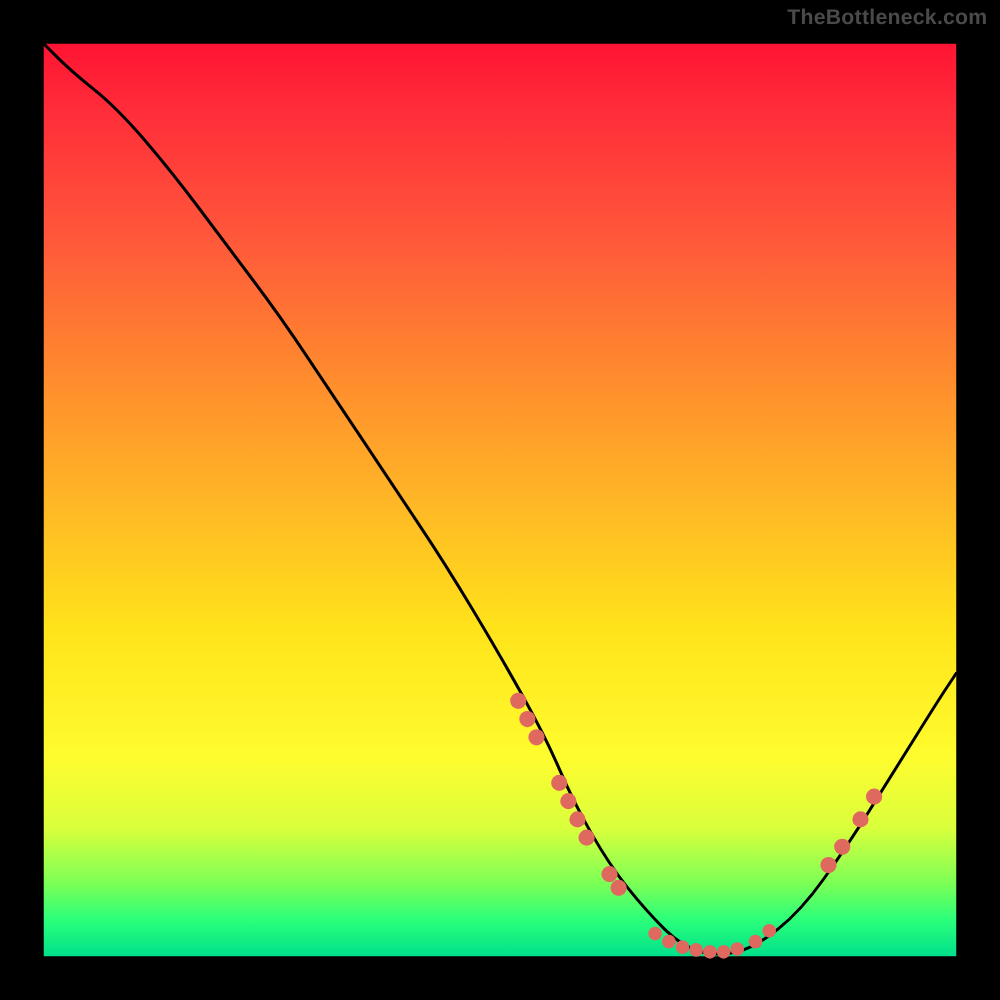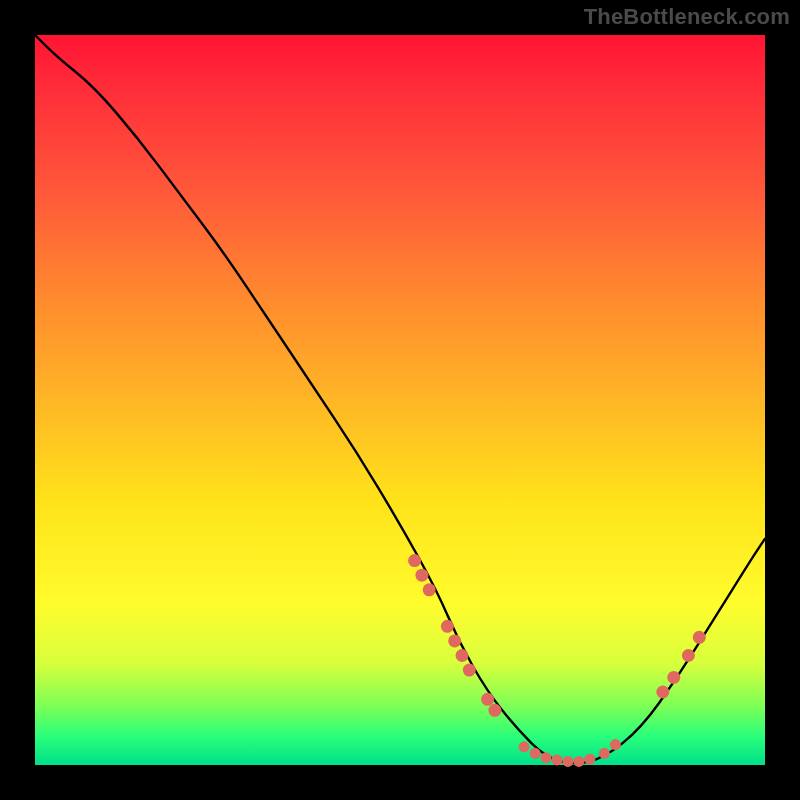--- a/index.html
+++ b/index.html
@@ -15,21 +15,21 @@
     position: relative;
     width: 800px;
     height: 800px;
     background: #000;
   }
   .watermark {
     position: absolute;
     top: 4px;
     right: 10px;
     color: #4a4a4a;
-    font-size: 22px;
+    font-size: 17px;
     font-weight: 600;
     letter-spacing: 0.2px;
     user-select: none;
   }
   
   .plot {
     position: absolute;
     left: 35px;
     top: 35px;
     width: 730px;

